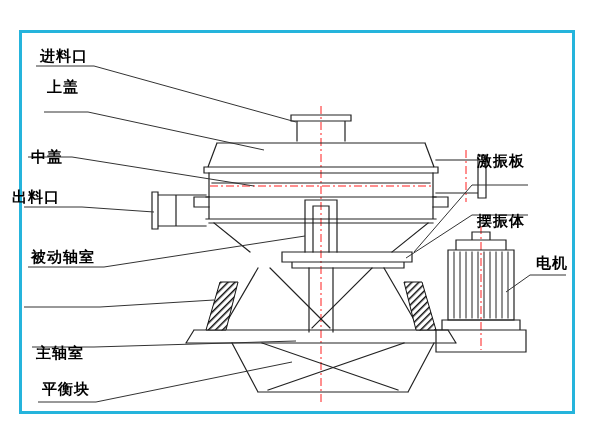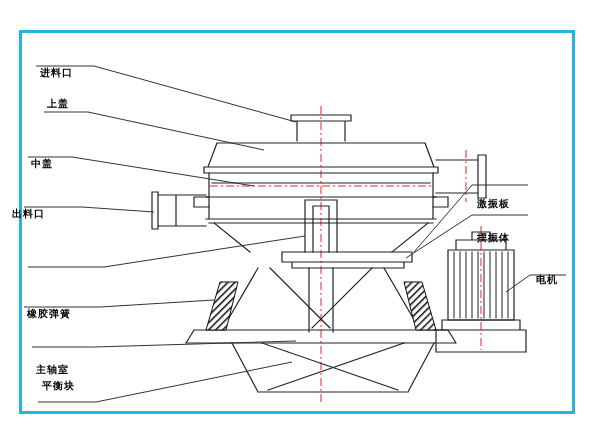--- a/index.html
+++ b/index.html
@@ -7,24 +7,23 @@
     width:600px;height:448px;background:#ffffff;position:relative;
     font-family:"Liberation Serif", serif;overflow:hidden;
   }
   .stage{position:absolute;left:0;top:0;width:600px;height:448px;}
   .frame{
     position:absolute;left:19px;top:30px;width:556px;height:384px;
     border:3px solid #25b4dc;background:#ffffff;box-sizing:border-box;
   }
   svg.art{position:absolute;left:0;top:0;width:600px;height:448px;}
   .label{
-    position:absolute;font-size:10px;font-weight:bold;color:#000;
+    position:absolute;font-size:15px;font-weight:bold;color:#000;
     letter-spacing:1px;white-space:nowrap;line-height:18px;
     font-family:"Liberation Serif", serif;
-    margin-top:17px;
   }
 </style>
 </head>
 <body>
 
 <div class="stage">
 
   <div class="frame"></div>
 
   <svg class="art" viewBox="0 0 600 448">
@@ -78,22 +77,22 @@
       <path d="M32 347 H94 L296 341"></path>
       <path d="M38 402 H96 L292 362"></path>
       <path d="M528 185 H472 L414 252"></path>
       <path d="M528 215 H472 L406 258"></path>
       <path d="M566 275 H530 L506 292"></path>
     </g>
   </svg>
 
   <div class="label" style="left:40px;top:47px">进料口</div>
   <div class="label" style="left:47px;top:78px">上盖</div>
-  <div class="label" style="left:31px;top:138px">中盖</div>
+  <div class="label" style="left:31px;top:148px">中盖</div>
   <div class="label" style="left:12px;top:188px">出料口</div>
-  <div class="label" style="left:27px;top:288px">橡胶弹簧</div>
+  <div class="label" style="left:31px;top:248px">被动轴室</div>
   <div class="label" style="left:36px;top:344px">主轴室</div>
-  <div class="label" style="left:42px;top:360px">平衡块</div>
-  <div class="label" style="left:477px;top:178px">激振板</div>
+  <div class="label" style="left:42px;top:380px">平衡块</div>
+  <div class="label" style="left:477px;top:152px">激振板</div>
   <div class="label" style="left:477px;top:212px">摆振体</div>
   <div class="label" style="left:536px;top:254px">电机</div>
 
 </div>
 
 </body></html>

